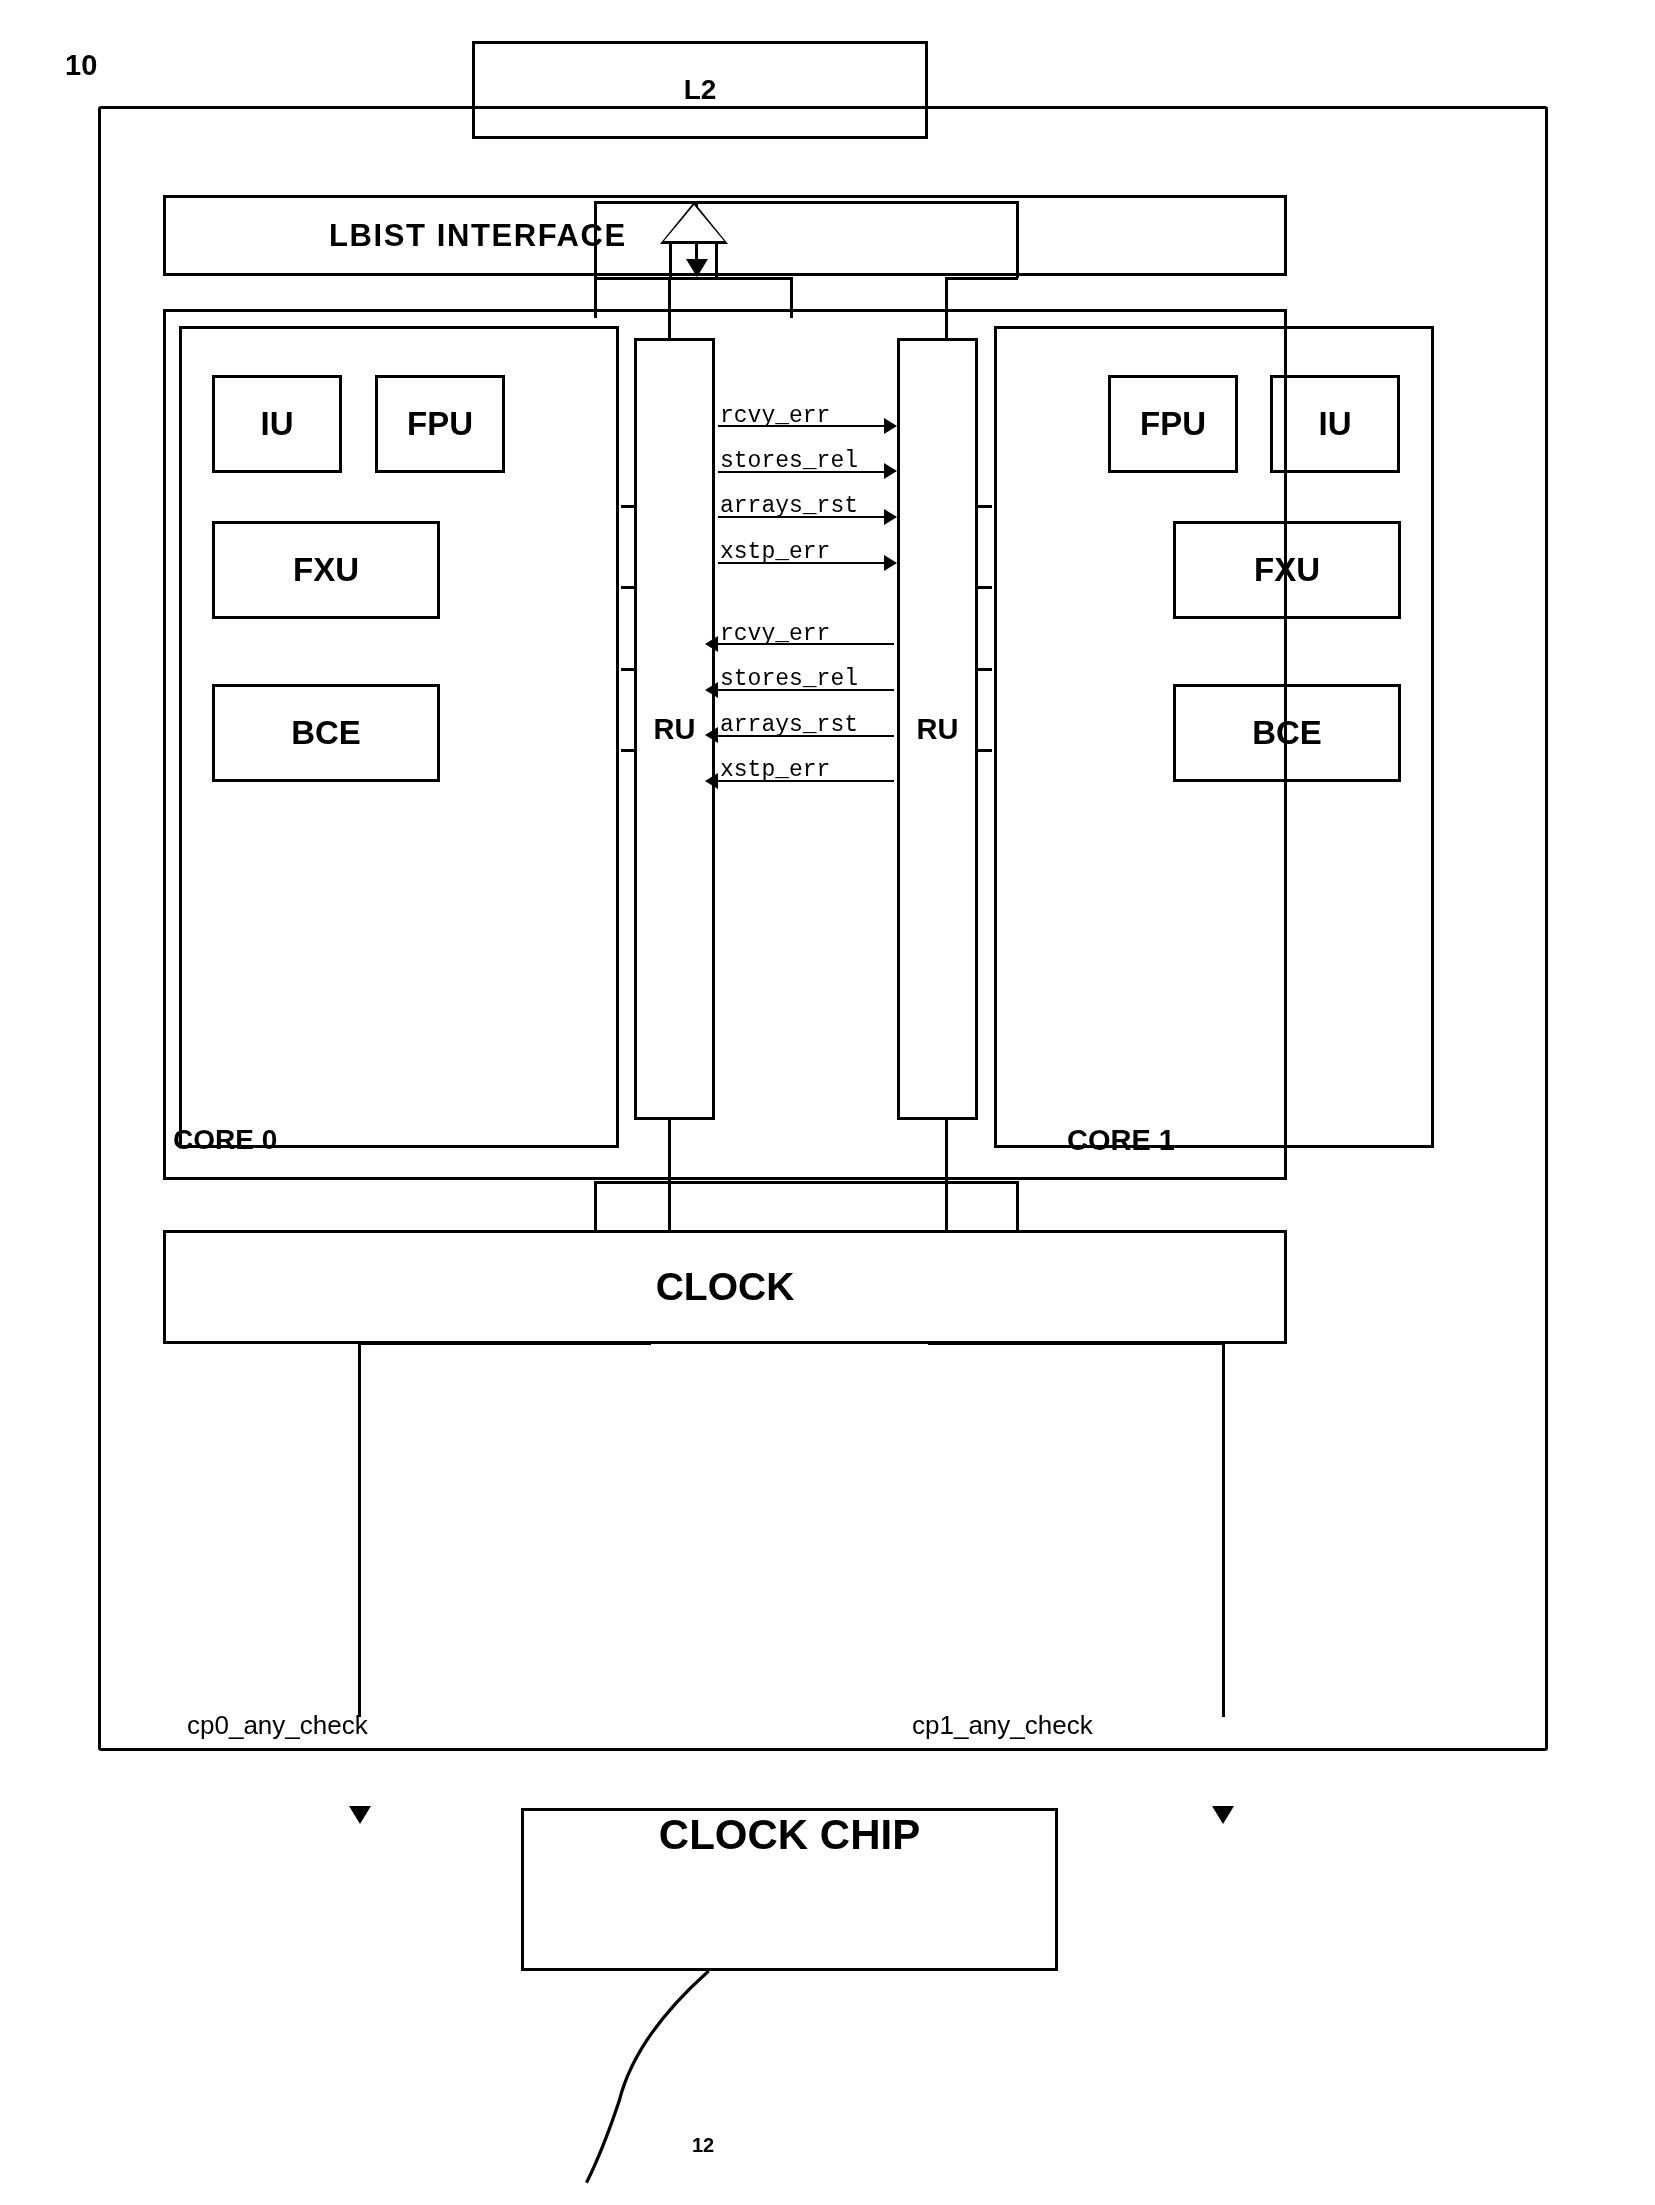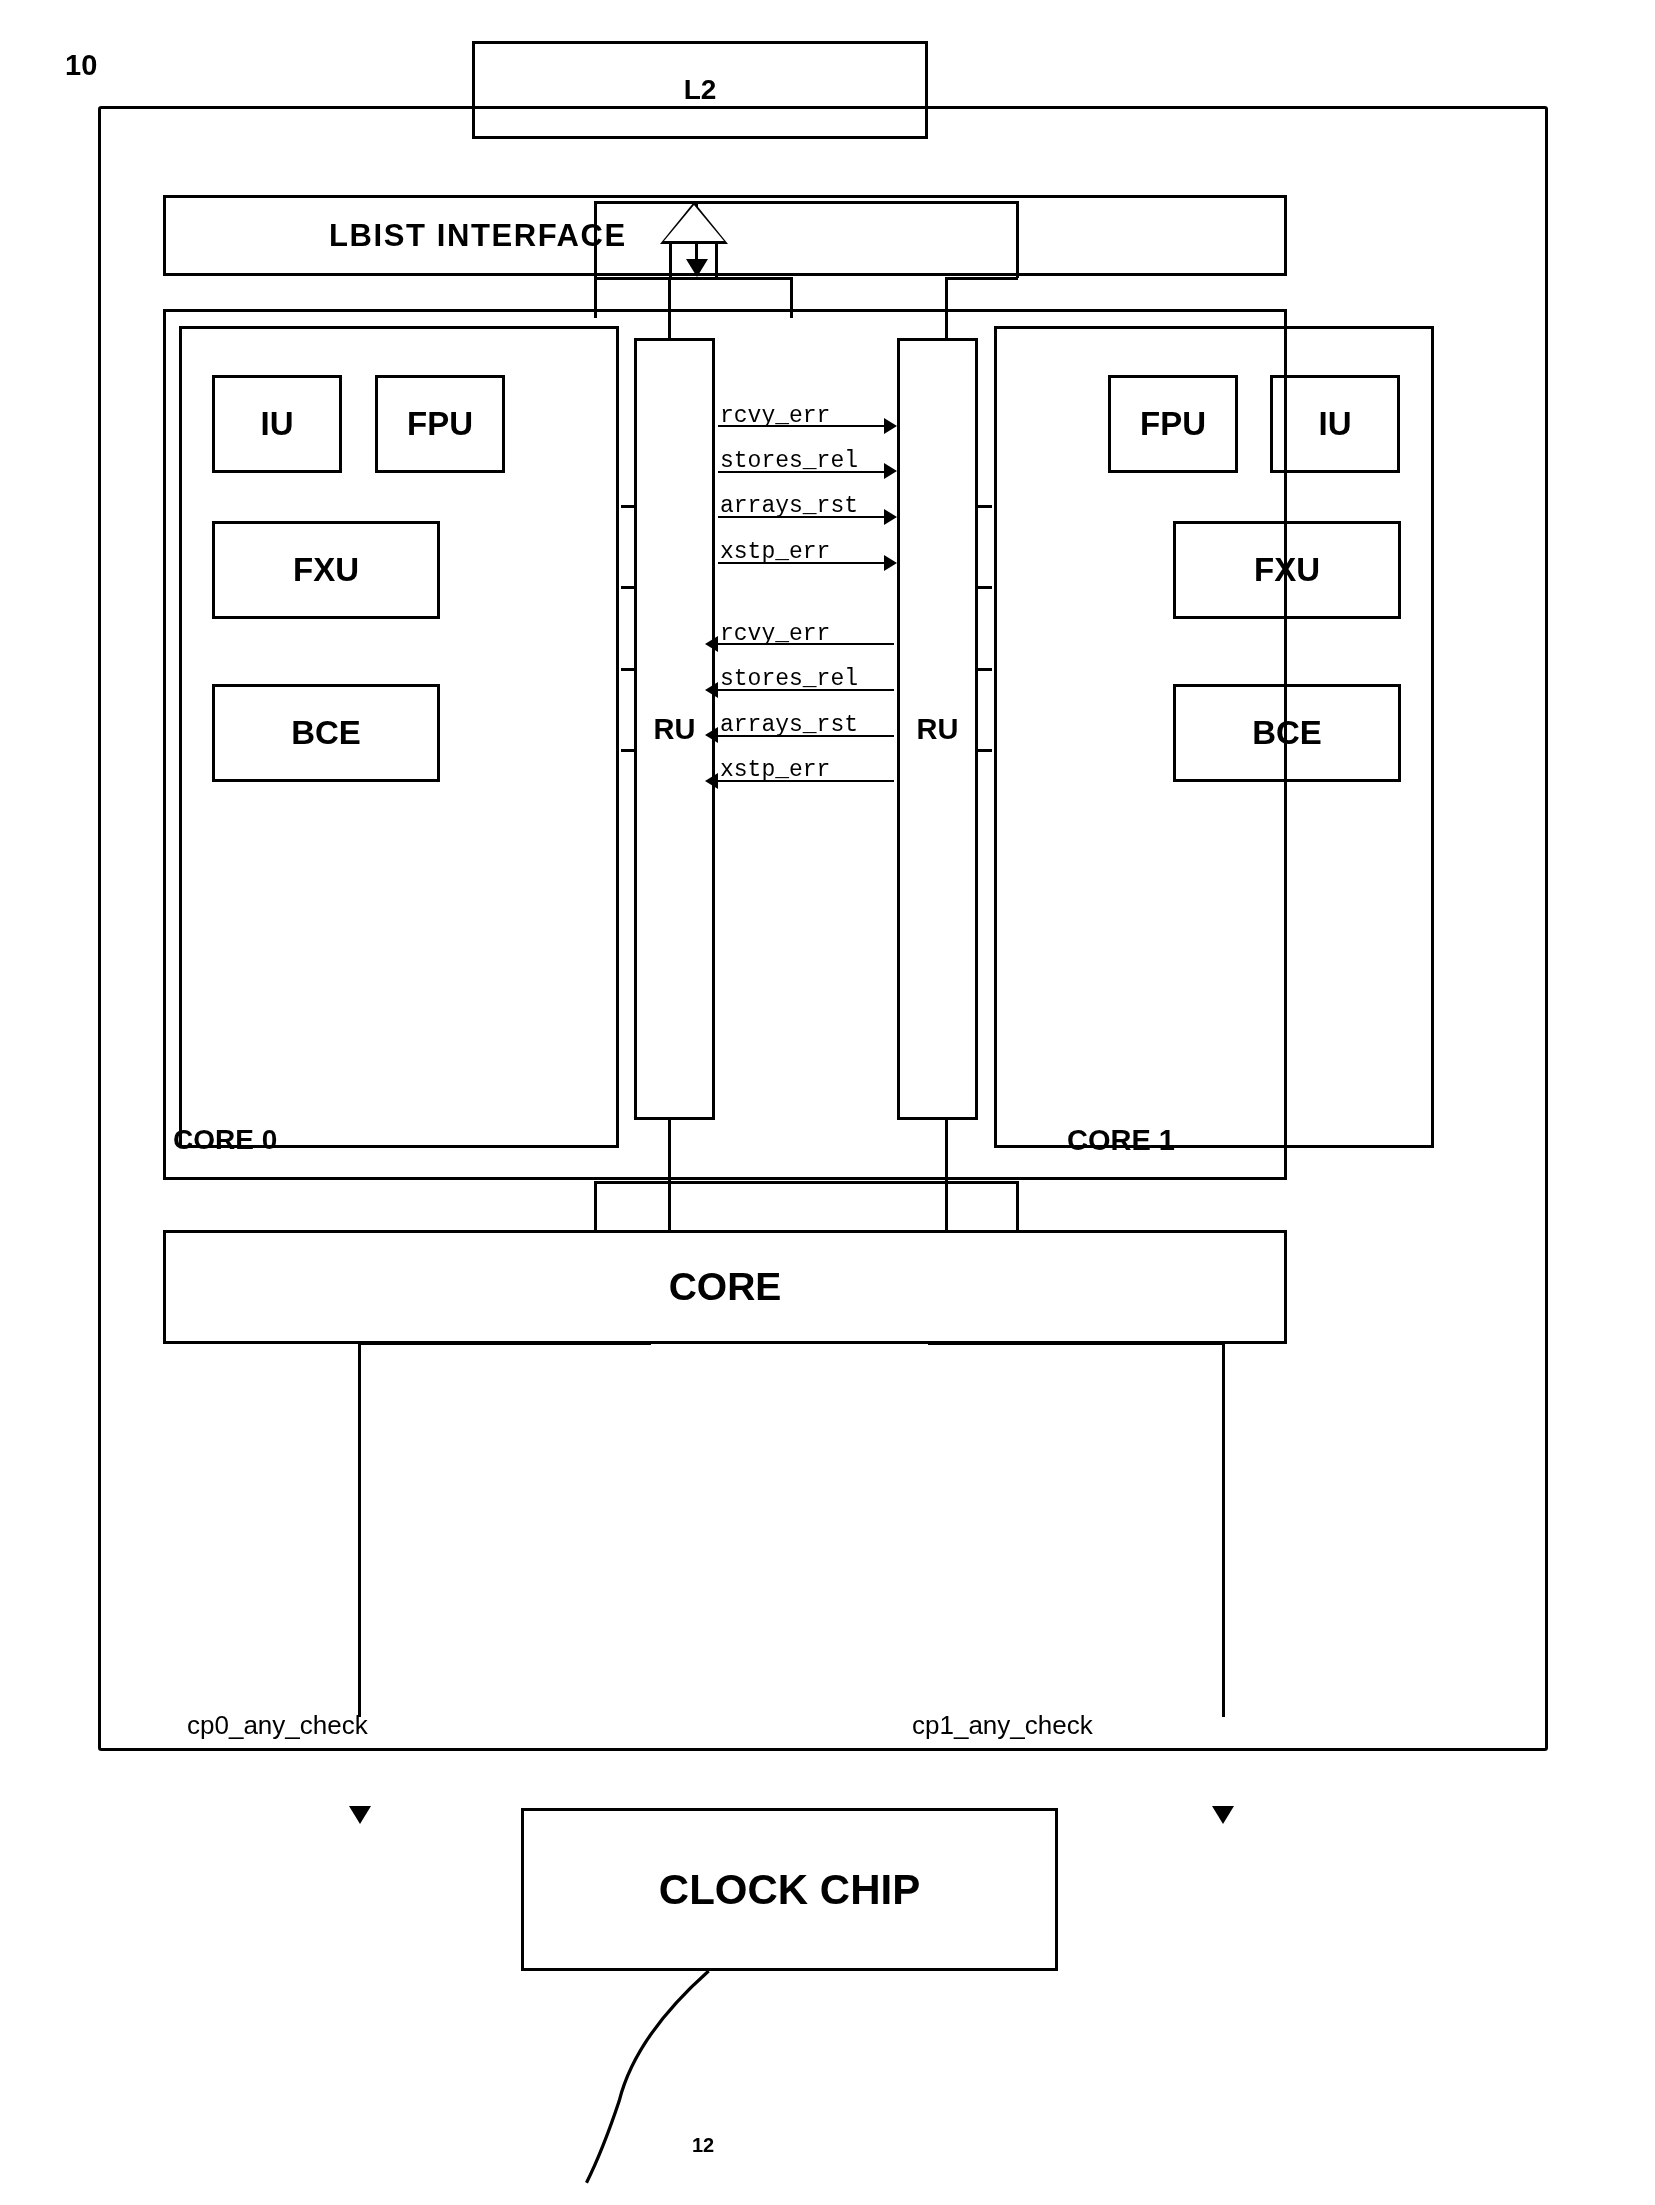--- a/index.html
+++ b/index.html
@@ -281,21 +281,20 @@
 
     
     .clock-chip-box {
       position: absolute;
       top: 1808px;
       left: 521px;
       width: 537px;
       height: 163px;
       border: 3.3px solid #000;
       display: flex;
-      align-items: center;
       justify-content: center;
     }
     .clock-chip-box span {
       font-size: 42px;
       font-weight: bold;
     }
 
     
     .vline {
       position: absolute;
@@ -462,21 +461,21 @@
   <div class="hline" style="top:277px; left:594px; width:75px;"></div>
   <div class="vline" style="top:201px; left:594px; height:77px;"></div>
 
   <div class="vline" style="top:277px; left:945px; height:63px;"></div>
   <div class="hline" style="top:277px; left:945px; width:73px;"></div>
   <div class="vline" style="top:201px; left:1016px; height:77px;"></div>
 
   <div class="hline" style="top:201px; left:594px; width:423px;"></div>
 
   <div class="lbist-box">
-    <span>CORE</span>
+    <span>CLOCK</span>
   </div>
 
   <div class="vline" style="top:1120px; left:668px; height:112px;"></div>
   <div class="hline" style="top:1230px; left:594px; width:75px;"></div>
   <div class="vline" style="top:1181px; left:594px; height:50px;"></div>
 
   <div class="vline" style="top:1120px; left:945px; height:112px;"></div>
   <div class="hline" style="top:1230px; left:945px; width:73px;"></div>
   <div class="vline" style="top:1181px; left:1016px; height:50px;"></div>
 

